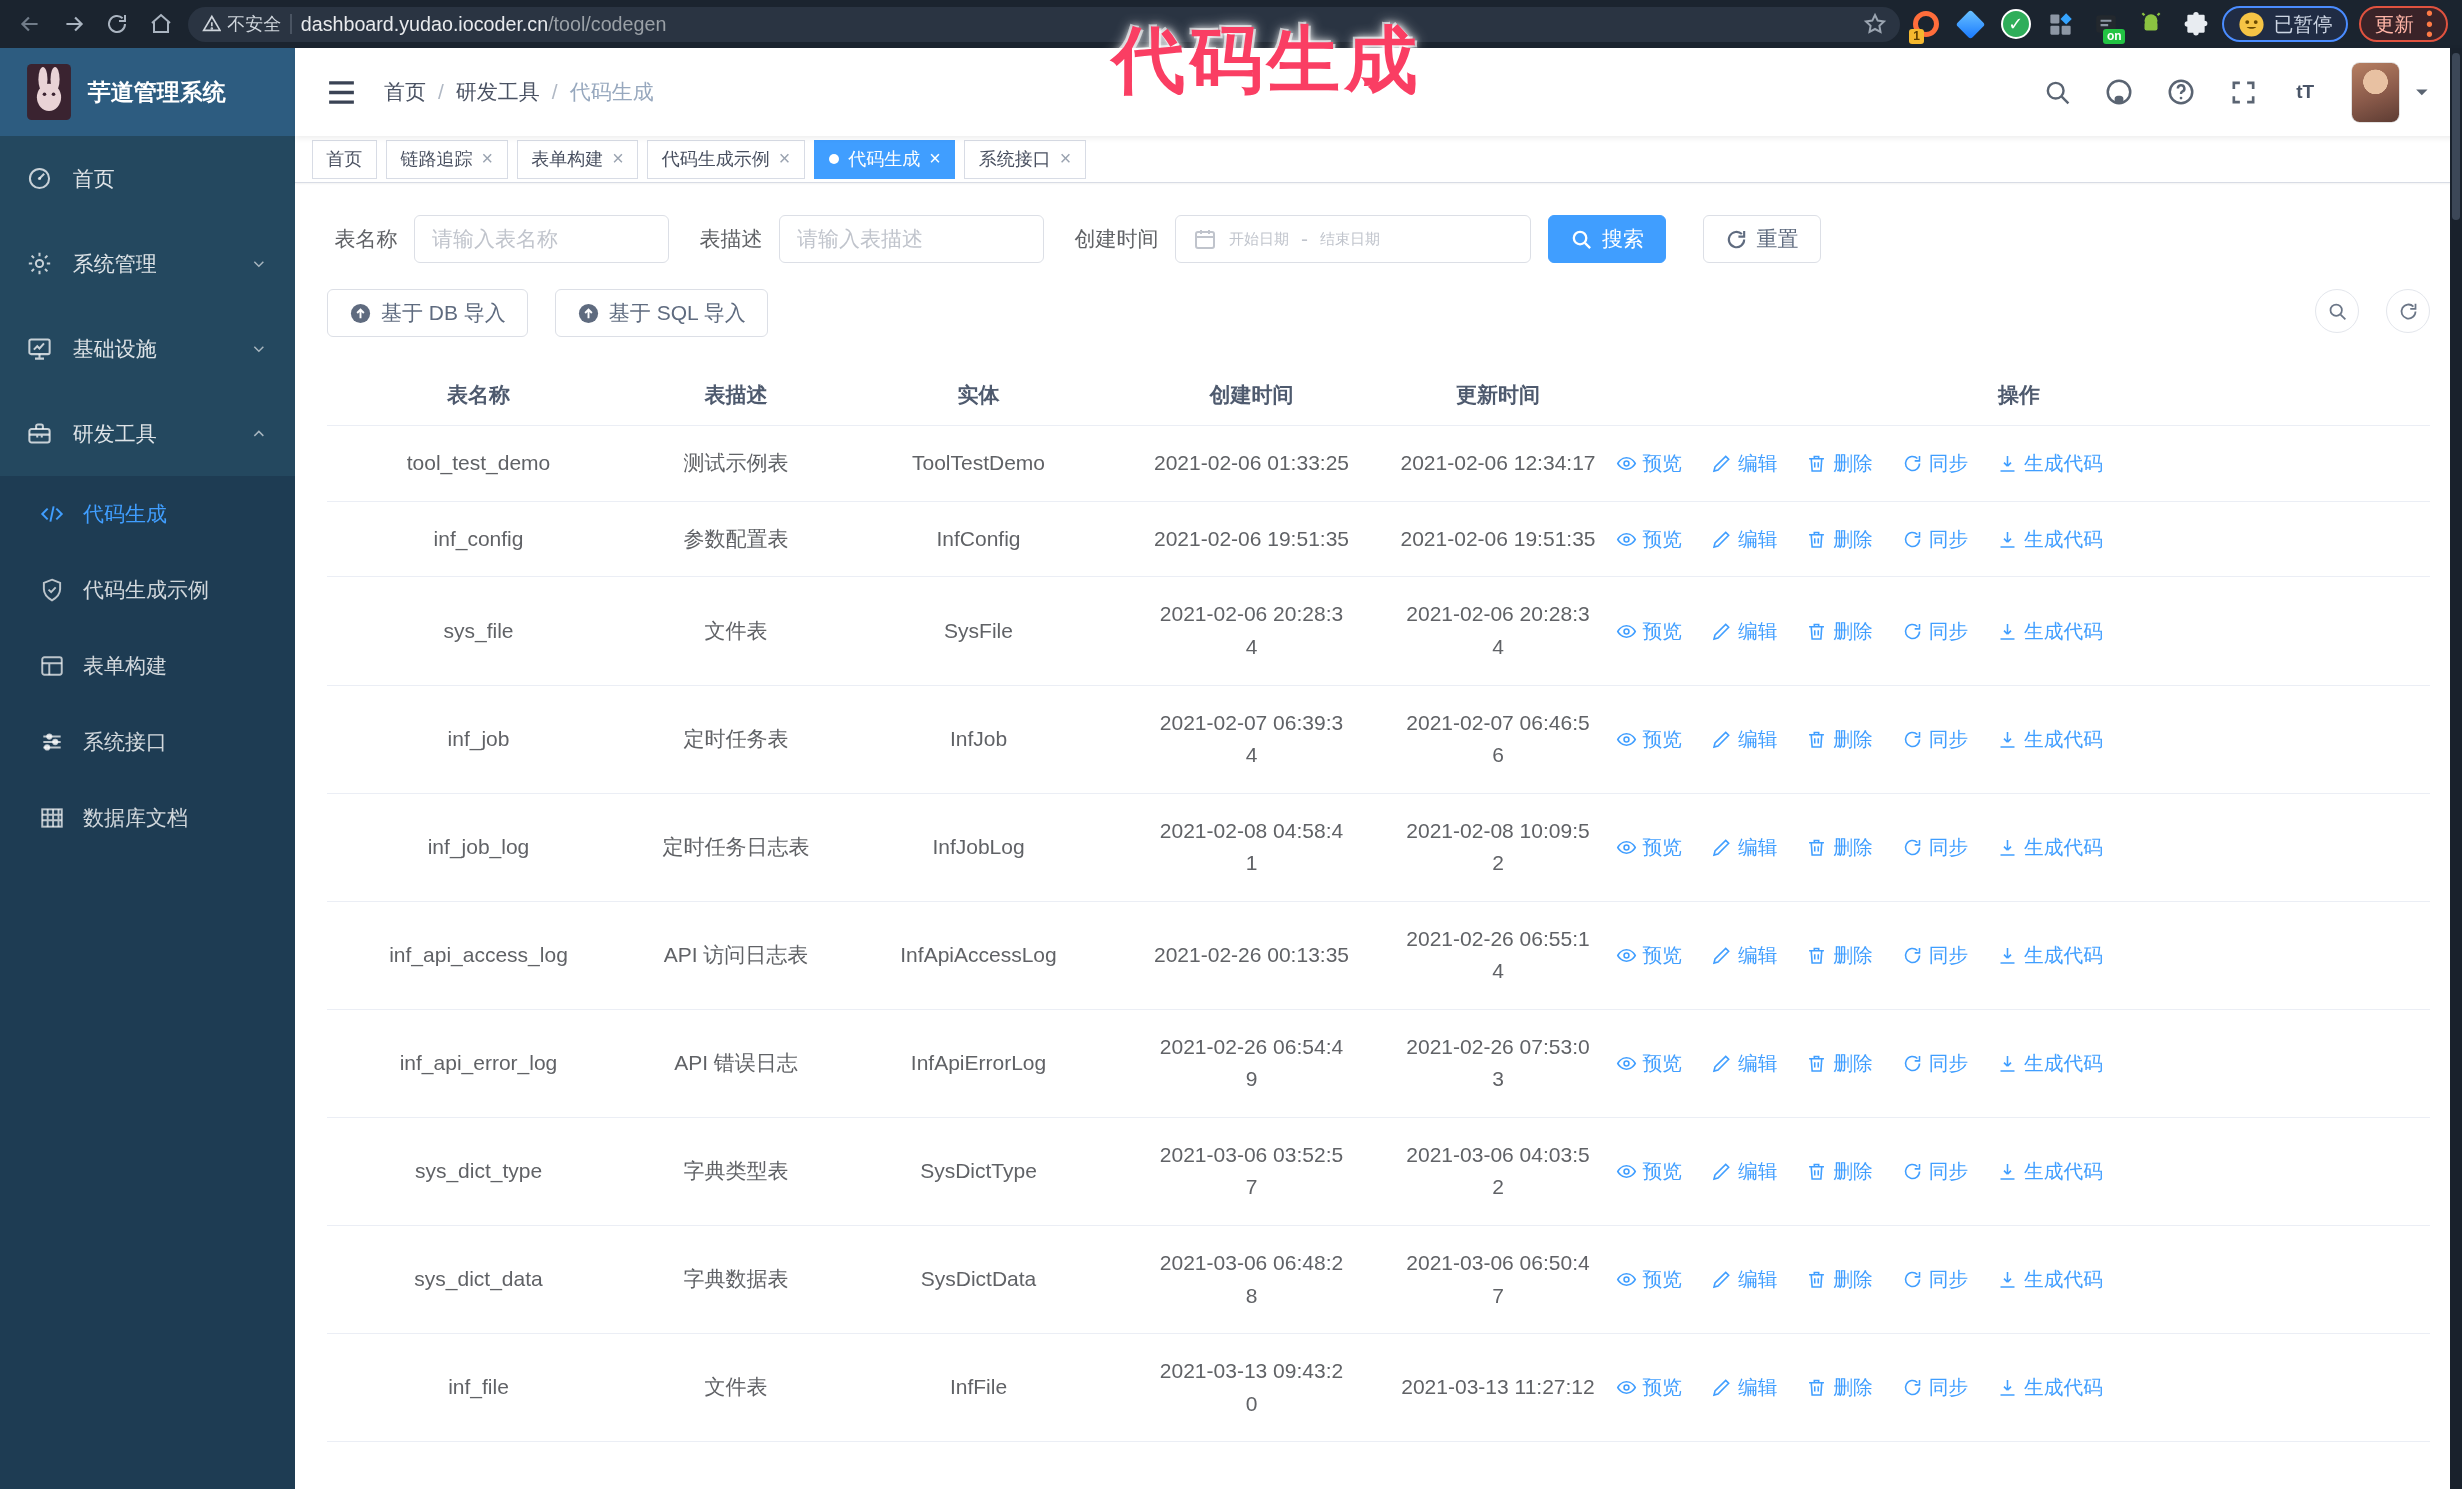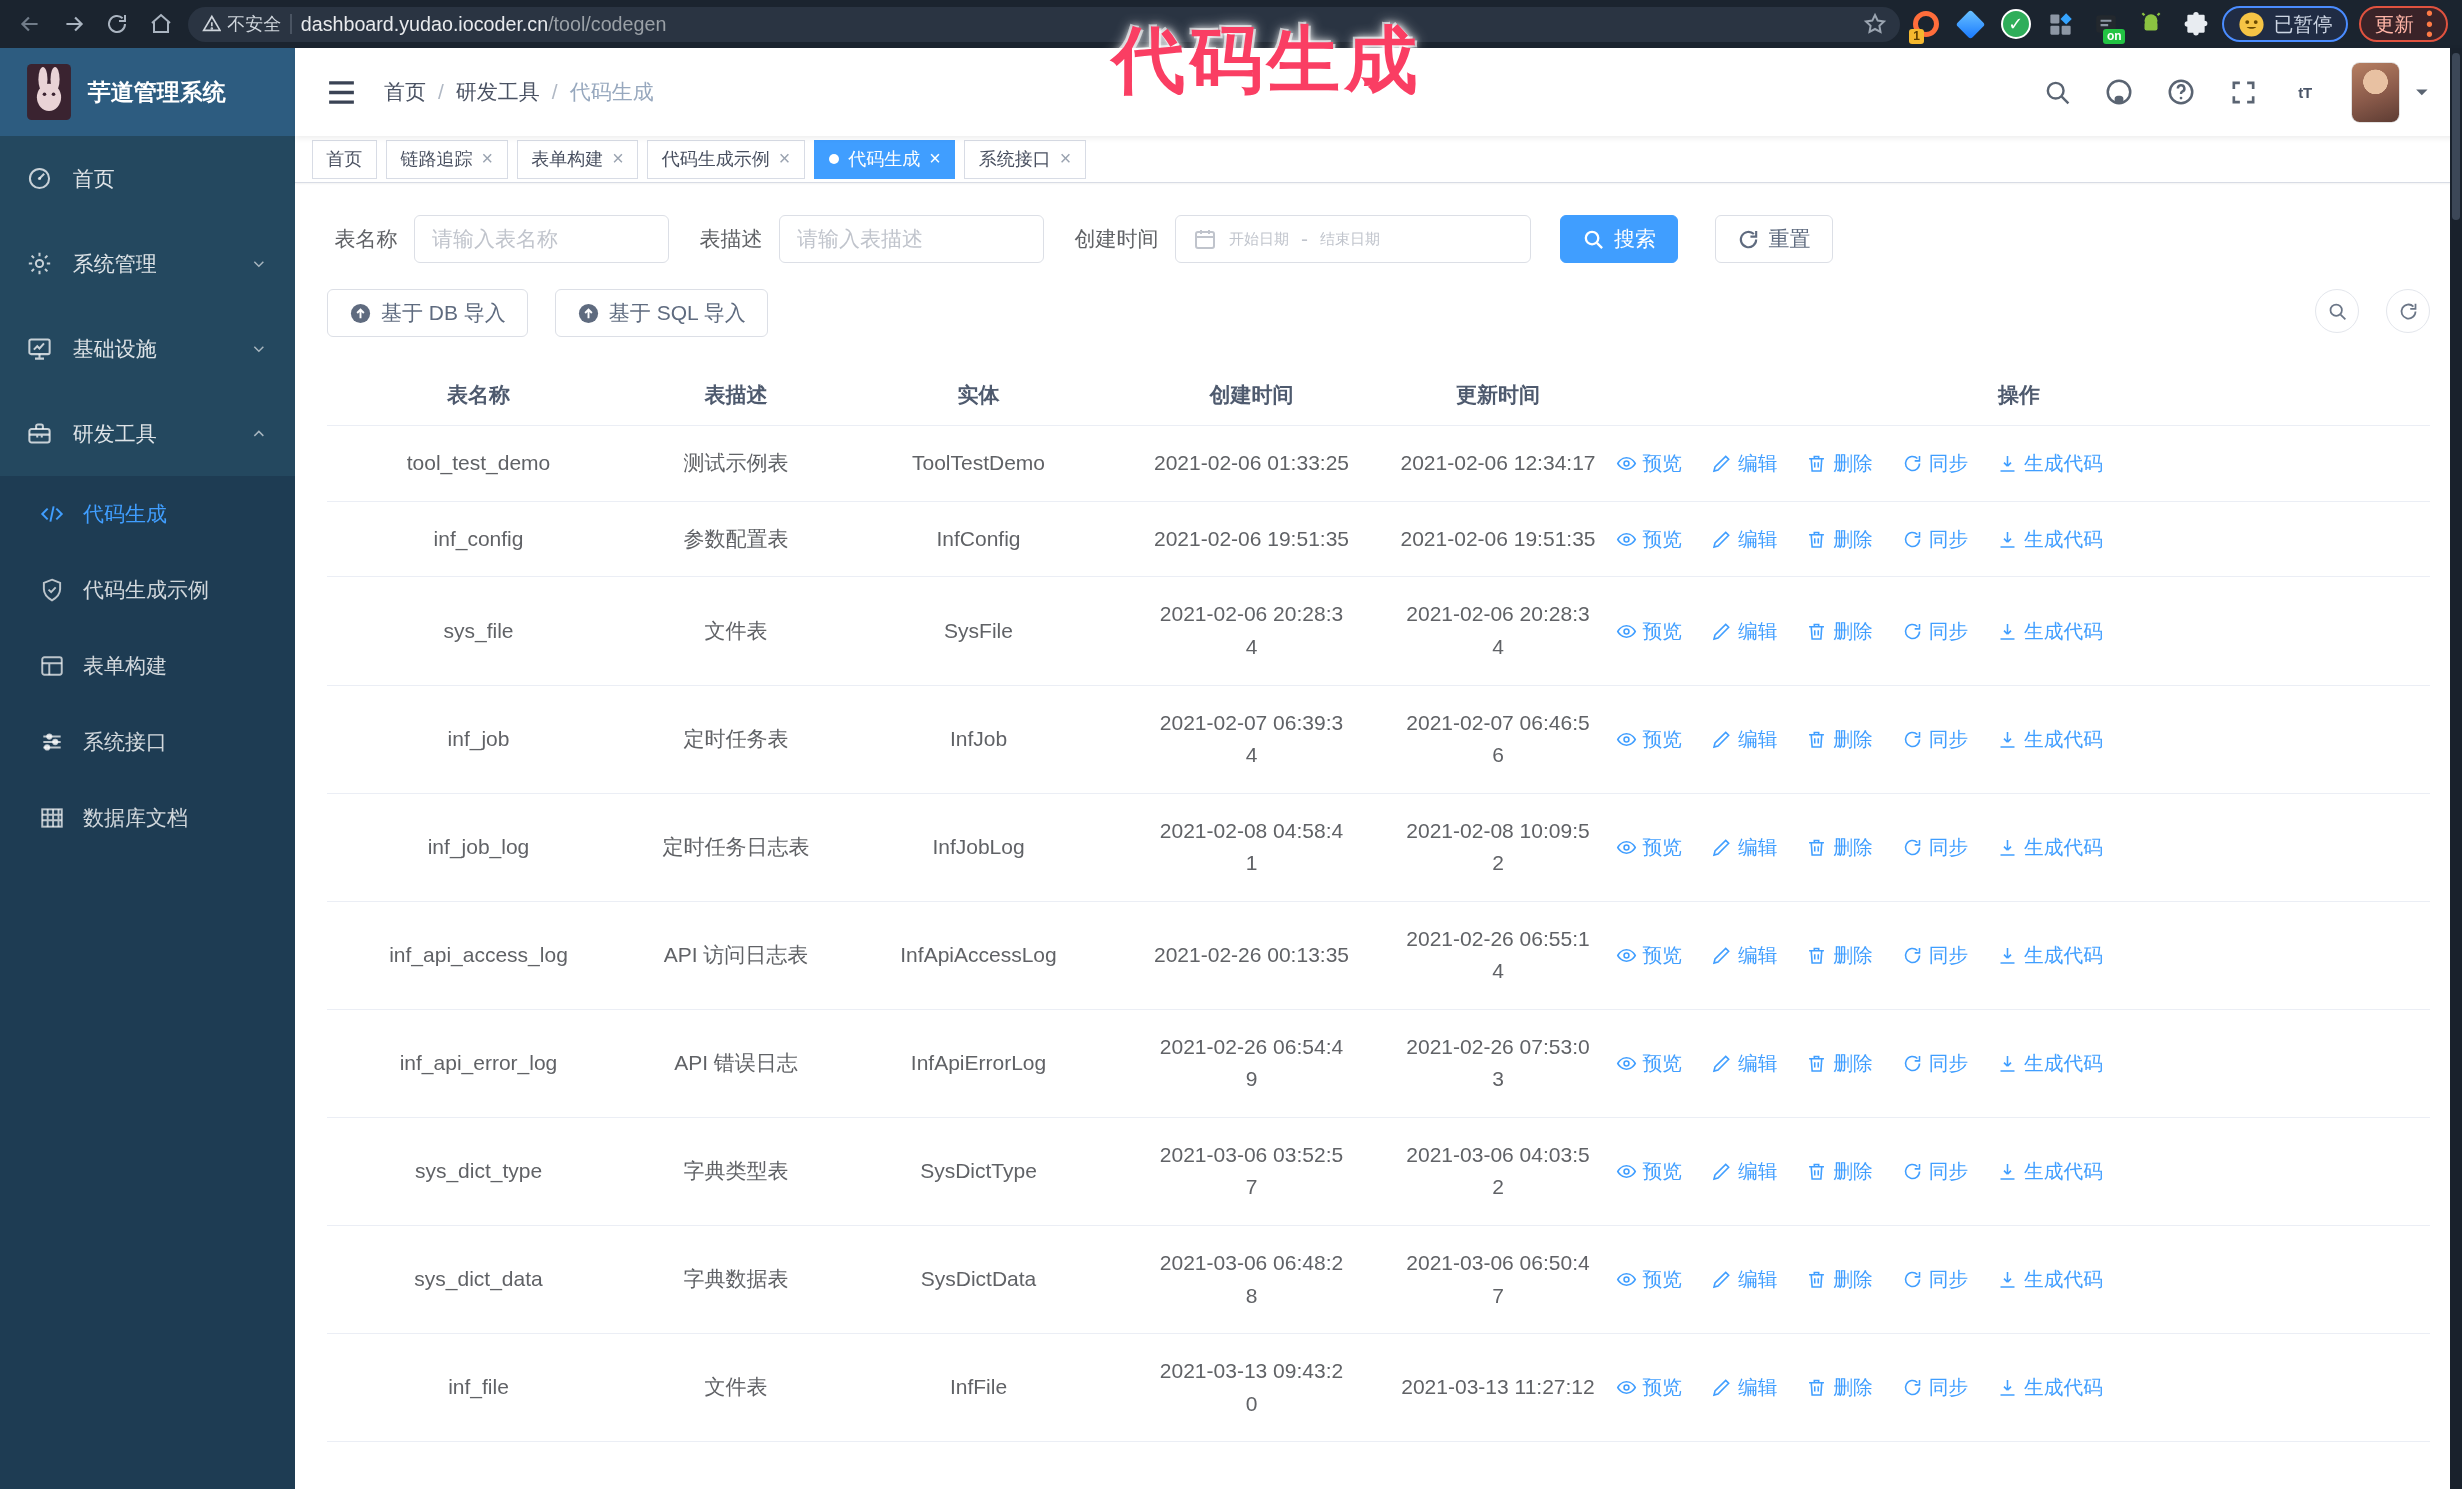--- a/index.html
+++ b/index.html
@@ -57,21 +57,21 @@
 
   .main{flex:1;display:flex;flex-direction:column;min-width:0;background:#fff;}
   
   .topbar{height:88px;display:flex;align-items:center;padding:0 30px;box-shadow:0 1.5px 6px rgba(0,0,0,.08);position:relative;z-index:2;background:#fff;}
   .hamburger{width:33px;height:33px;color:#3a4354;margin-right:26px;}
   .crumbs{display:flex;align-items:center;gap:12px;font-size:21px;}
   .crumb{color:#4a5263;}
   .crumb.last{color:#97a8be;}
   .crumb-sep{color:#b0b8c4;}
   .topbar .tspacer{flex:1;}
-  .tic{width:33px;height:33px;color:#5a6472;display:flex;align-items:center;justify-content:center;margin-left:29px;cursor:pointer;font-size:15px;}
+  .tic{width:33px;height:33px;color:#5a6472;display:flex;align-items:center;justify-content:center;margin-left:29px;cursor:pointer;font-size:19px;}
   .avatar{width:47px;height:59px;border-radius:7.6px;margin-left:30px;background:
      radial-gradient(circle at 50% 32%, #e8c1a2 0 26%, transparent 27%),
      linear-gradient(160deg,#b67f62 0%,#8a5a4a 55%,#5d3c33 100%);box-shadow:0 0 0 0.8px rgba(0,0,0,.15);}
   .caret{margin-left:13.6px;color:#5a6472;}
 
   
   .tags{height:47px;display:flex;align-items:center;gap:9px;padding:0 16.7px;border-bottom:0.8px solid #d8dce5;box-shadow:0 0.8px 2.3px rgba(0,0,0,.08);position:relative;z-index:1;background:#fff;}
   .tag{height:39px;display:flex;align-items:center;gap:9px;padding:0 13.6px;border:0.8px solid #d8dce5;background:#fff;color:#495060;font-size:18px;cursor:pointer;white-space:nowrap;}
   .tag .x{font-size:19.7px;color:#9aa3b0;line-height:1;}
   .tag.active{background:var(--accent);border-color:var(--accent);color:#fff;}
@@ -420,21 +420,21 @@
         <span class="f-label">创建时间</span>
         <div class="inp daterange">
           <svg class="cal-ic" viewBox="0 0 24 24" fill="none" stroke="currentColor" stroke-width="2">
               <rect x="3" y="5" width="18" height="16" rx="2"></rect>
               <path d="M8 3v4M16 3v4M3 10h18"></path>
             </svg>
           <span class="ph">开始日期</span>
           <span class="sep">-</span>
           <span class="ph">结束日期</span>
         </div>
-        <button class="btn primary" style="margin-left:12px;">
+        <button class="btn primary" style="">
           <svg class="bic" viewBox="0 0 24 24" fill="none" stroke="currentColor" stroke-width="2.4">
               <circle cx="10.5" cy="10.5" r="6.5"></circle>
               <path d="M15.5 15.5L21 21"></path>
             </svg>
           <span>搜索</span>
         </button>
         <button class="btn" style="margin-left:20px;">
           <svg class="bic" viewBox="0 0 24 24" fill="none" stroke="currentColor" stroke-width="2.2">
               <path d="M20 12a8 8 0 1 1-2.4-5.7M20 3v6h-6"></path>
             </svg>

